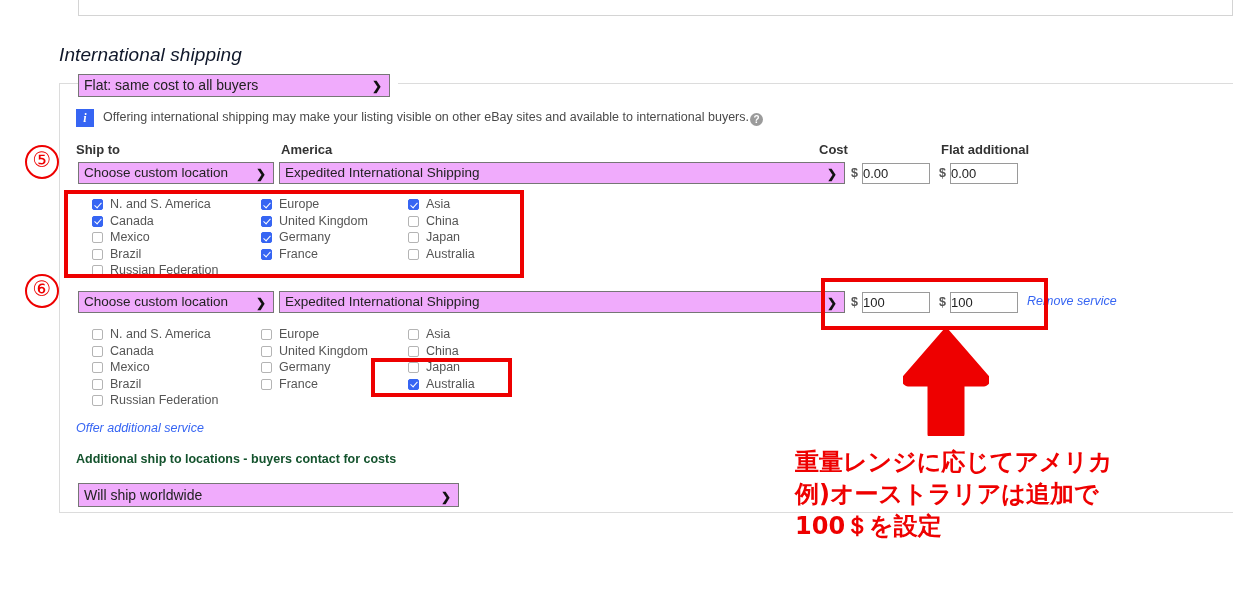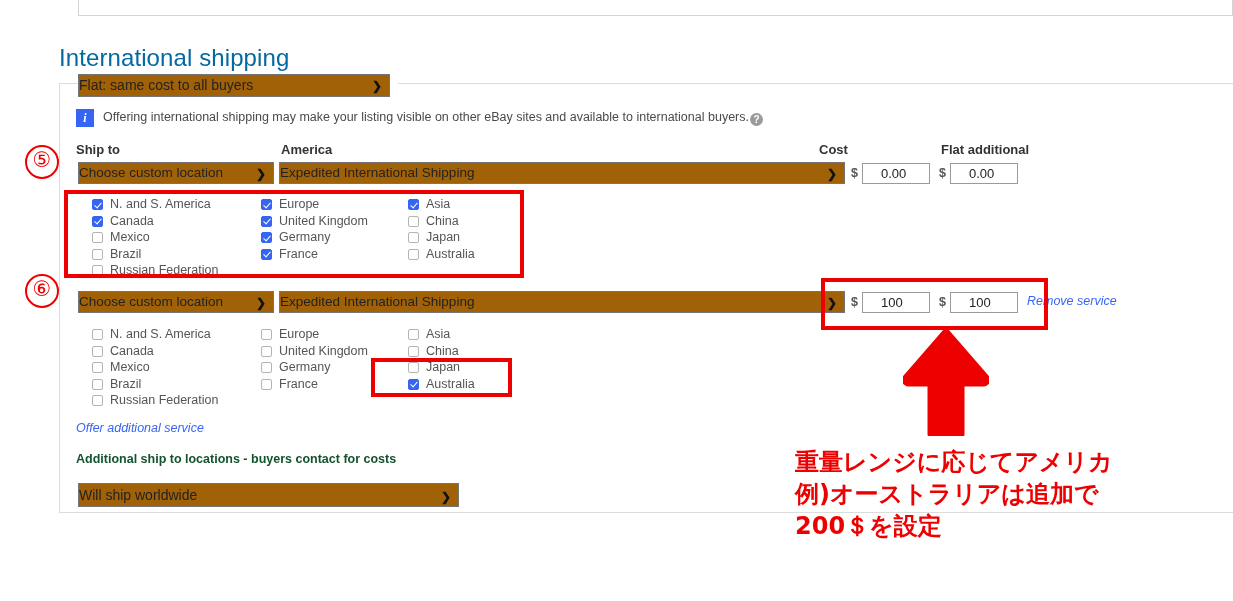--- a/index.html
+++ b/index.html
@@ -26,24 +26,25 @@
     border: 1px solid #d4d4d4;
     background: #ffffff;
     box-sizing: border-box;
   }
 
   
   .section-title {
     position: absolute;
     left: 59px;
     top: 44px;
-    font-size: 24px;
-    color: #0369a1;
+    font-size: 19px;
+    color: #0f172a;
     font-weight: 400;
     letter-spacing: .1px;
+    font-style: italic;
   }
 
   
   .fieldset {
     position: absolute;
     left: 59px;
     top: 83px;
     width: 1174px;
     height: 430px;
     border: 1px solid #dcdcdc;
@@ -57,46 +58,47 @@
     width: 320px;
     height: 3px;
     background: #ffffff;
   }
 
   
   .select {
     position: absolute;
     box-sizing: border-box;
     border: 1px solid #767676;
-    background: #a16207;
+    background: #f0abfc;
     height: 22px;
     font-size: 13.5px;
     color: #222222;
     line-height: 20px;
+    padding-left: 5px;
     white-space: nowrap;
     overflow: hidden;
   }
   .select .caret {
     position: absolute;
     right: 7px;
     top: 1px;
     font-size: 12px;
     font-weight: bold;
     color: #111;
   }
   .textbox {
     position: absolute;
     box-sizing: border-box;
     border: 1px solid #9a9a9a;
     background: #ffffff;
     height: 21px;
     font-size: 13px;
     color: #222222;
     line-height: 19px;
-    padding-left: 18px;
+    padding-left: 0;
     white-space: nowrap;
     overflow: hidden;
   }
   .dollar {
     position: absolute;
     font-size: 12.5px;
     color: #555555;
     font-weight: bold;
   }
 
@@ -466,14 +468,14 @@
   <span class="caret" style="top:2px;">❯</span>
 </div>
 
 <svg class="arrow" style="left:903px; top:330px;" width="86" height="106" viewBox="0 0 86 106">
   <path d="M43 2 L83 48 Q85 53 79 53 L58 53 L58 104 L28 104 L28 53 L7 53 Q1 53 3 48 Z" fill="#ee0000" stroke="#ee0000" stroke-width="7" stroke-linejoin="round"></path>
 </svg>
 
 <div class="jp-note">
   <div>重量レンジに応じてアメリカ</div>
   <div>例)オーストラリアは追加で</div>
-  <div>200＄を設定</div>
+  <div>100＄を設定</div>
 </div>
 
 </body></html>

